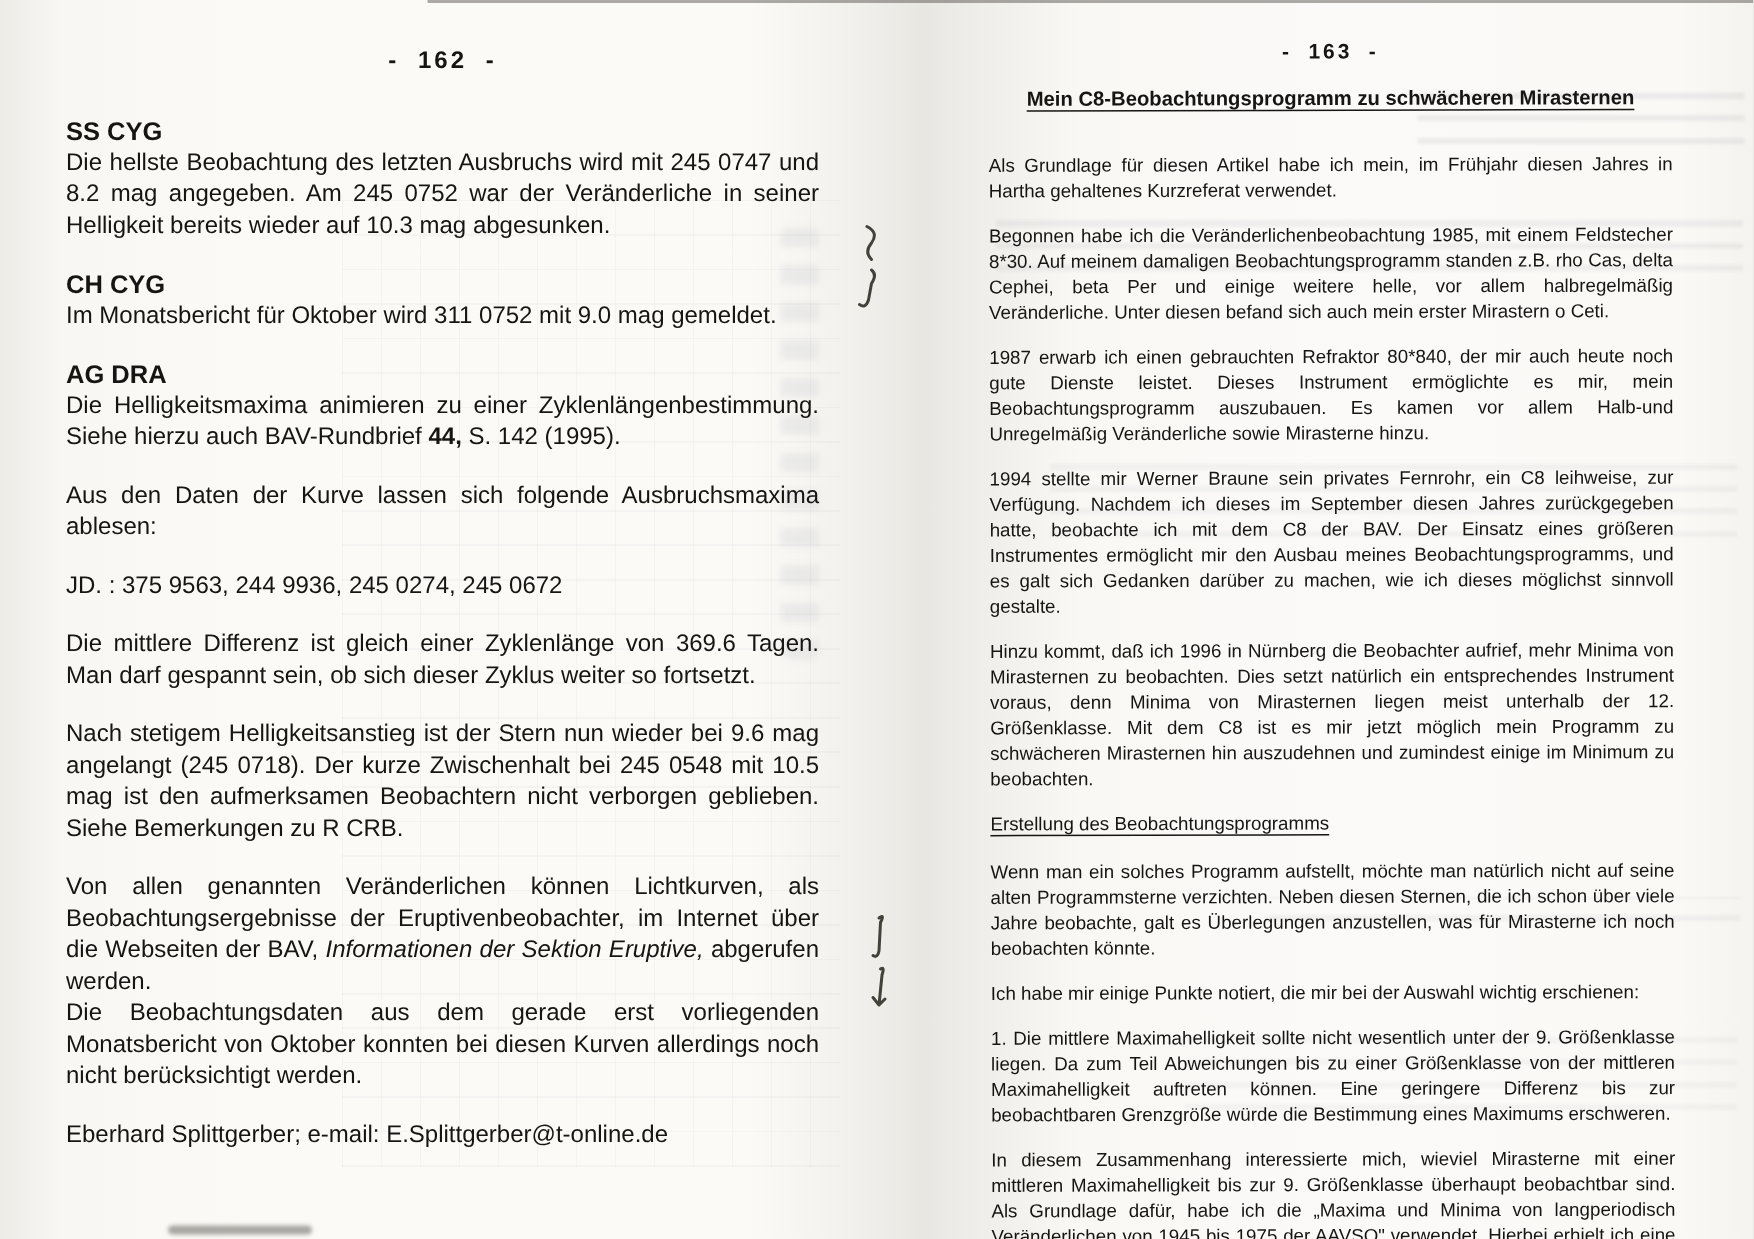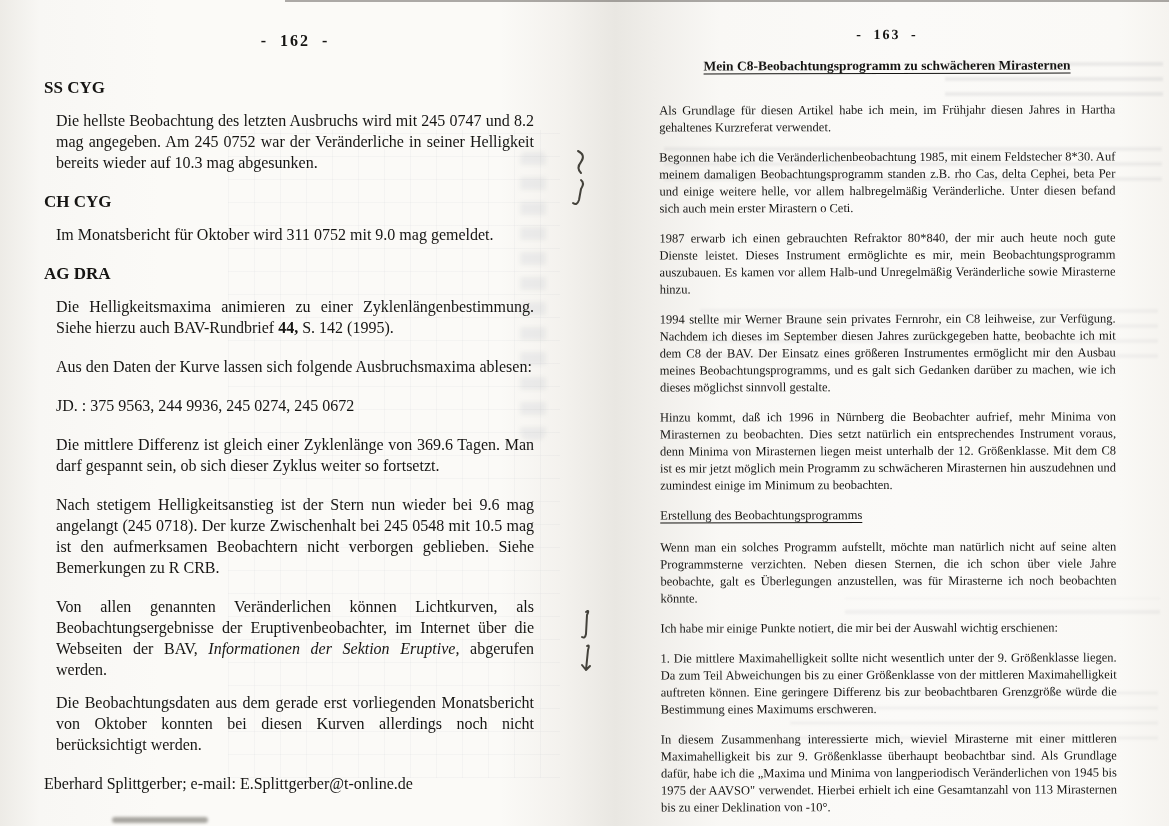--- a/index.html
+++ b/index.html
@@ -1,31 +1,31 @@
 <!DOCTYPE html>
 <html><head>
 <meta charset="utf-8">
 <style>
   html,body{margin:0;padding:0;background:#e8e6e1;}
   .scan{
     position:relative;width:1169px;height:826px;overflow:hidden;
-    font-family:Liberation Serif, serif;color:#161513;
+    font-family:Liberation Sans, sans-serif;color:#161513;
     background:
       linear-gradient(90deg,
         #edebe6 0px,#f8f7f4 40px,#fbfaf7 160px,#fbfaf7 500px,
         #f3f1ed 565px,#e9e7e2 615px,#f0eeea 655px,#f9f8f5 720px,
         #fbfaf8 900px,#faf9f6 1120px,#f5f3ef 1169px);
   }
   .edge-top{position:absolute;left:285px;top:0;right:0;height:2px;background:rgba(75,72,66,.45);filter:blur(.4px);}
   
   .page-left{position:absolute;left:44px;top:30px;width:502px;font-size:16px;line-height:21px;text-align:justify;}
   .page-left .pagenum{text-align:center;font-weight:bold;letter-spacing:2px;word-spacing:6px;margin:0 0 26px 0;}
   .blk{margin:0 0 18px 0;}
   .blk h3{margin:0;font-size:17px;font-weight:bold;display:block;text-align:left;}
-  .blk p{margin:12px;}
+  .blk p{margin:0;}
   .sig{margin-top:9px;text-align:left;}
   .it{font-style:italic;}
   .bd{font-weight:bold;}
   
   .page-right{position:absolute;left:660px;top:26px;width:456px;font-size:12.5px;line-height:17px;text-align:justify;transform:rotate(-.15deg);}
   .page-right .pagenum{text-align:center;font-weight:bold;letter-spacing:2px;word-spacing:5px;margin:0 0 14px 0;font-size:14px;}
   .page-right .title{text-align:center;font-weight:bold;font-size:13.5px;margin:0 0 28px 0;
     text-decoration:underline;text-underline-offset:3px;}
   .page-right p{margin:0 0 13px 0;}
   .page-right .subhead{font-weight:bold;font-weight:normal;text-align:left;margin:4px 0 15px 0;

